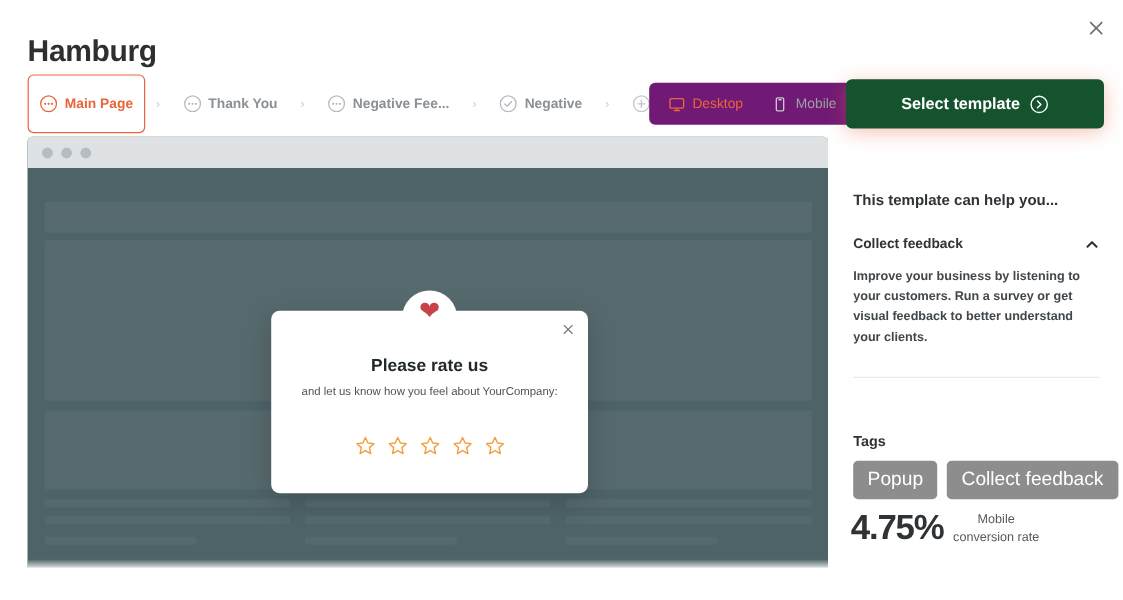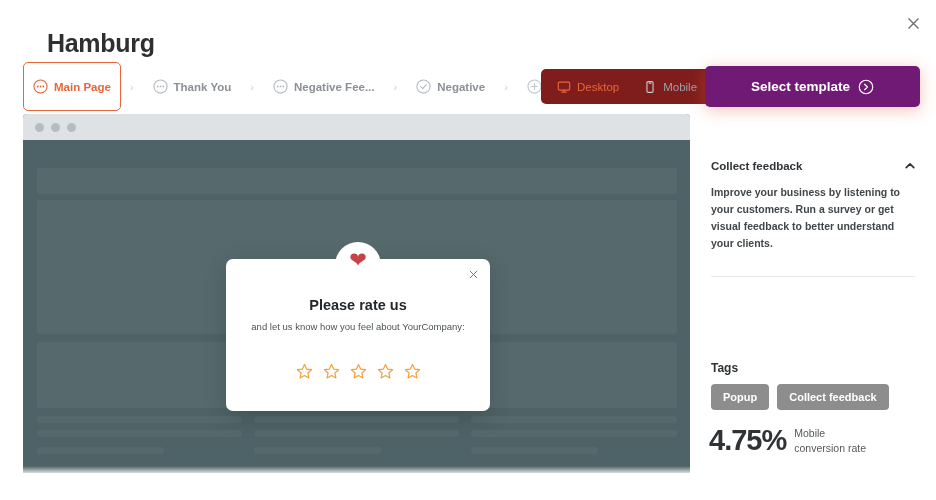--- a/index.html
+++ b/index.html
@@ -18,21 +18,20 @@
     display: flex; align-items: center; justify-content: center;
     color: #6f6f6f; cursor: pointer;
   }
   .win-close svg { display: block; }
 
   
   .page-title {
     position: absolute; left: 23px; top: 29px;
     font-size: 25px; font-weight: bold; color: #2f2f2f;
     letter-spacing: -0.3px;
-    margin-left: 24px;
   }
 
   
   .crumbs {
     position: absolute; left: 23px; top: 70px;
     display: flex; align-items: center; height: 33px;
   }
   .crumb {
     display: flex; align-items: center; gap: 6px;
     height: 49px; padding: 0 9px;
@@ -47,36 +46,36 @@
   .crumb .ci { width: 15px; height: 15px; display: block; flex: 0 0 15px; }
   .sep {
     font-size: 11px; color: #c9ced3; padding: 0 9px; user-select: none;
   }
 
   
   .devices {
     position: absolute; left: 541px; top: 69px;
     display: flex; align-items: center; gap: 4px;
     height: 35px; padding: 0 6px;
-    background: #7f1d1d; border-radius: 5px;
+    background: #701a75; border-radius: 5px;
   }
   .dev {
     display: flex; align-items: center; gap: 6px;
     padding: 0 10px; height: 27px;
     font-size: 11.5px; color: #9ba0a5; cursor: pointer;
     border-radius: 4px;
   }
   .dev.active { color: #e8663a; }
   .dev svg { display: block; }
 
   
   .select-btn {
     position: absolute; left: 705px; top: 66px;
     width: 215px; height: 41px;
-    background: #701a75; color: #fff;
+    background: #14532d; color: #fff;
     border: none; border-radius: 5px;
     font-family: inherit; font-size: 13.5px; font-weight: bold;
     display: flex; align-items: center; justify-content: center; gap: 8px;
     cursor: pointer;
     box-shadow: 0 3px 16px rgba(226,98,58,0.38);
   }
   .select-btn svg { display: block; }
 
   
   .preview {
@@ -161,26 +160,26 @@
   .tags-h {
     position: absolute; left: 711px; top: 361px;
     font-size: 12px; font-weight: bold; color: #2f3336;
   }
   .tags {
     position: absolute; left: 711px; top: 384px;
     display: flex; gap: 8px;
   }
   .tag {
     background: #8d8d8d; color: #fff;
-    font-size: 11px; padding: 7px 12px; border-radius: 4px;
-    cursor: pointer; white-space: nowrap; font-weight: bold;
+    font-size: 16px; padding: 7px 12px; border-radius: 4px;
+    cursor: pointer; white-space: nowrap;
   }
   .stat {
     position: absolute; left: 709px; top: 424px;
-    display: flex; align-items: center; gap: 8px;
+    display: flex; align-items: center; gap: 8px; text-align: center;
   }
   .stat-num {
     font-size: 29px; font-weight: bold; color: #2f3336; letter-spacing: -1px;
   }
   .stat-lbl { font-size: 10.5px; color: #55595c; line-height: 1.35; }
 </style>
 </head>
 <body>
 
 <div id="app">
@@ -358,20 +357,21 @@
               <path d="M10 1.8 L12.5 7.2 L18.3 7.9 L14 11.8 L15.2 17.6 L10 14.7 L4.8 17.6 L6 11.8 L1.7 7.9 L7.5 7.2 Z"></path>
             </svg>
           </span>
         </div>
       </div>
     </div>
   </div>
   <div class="preview-fade"></div>
 
   <div class="side">
+    <div class="side-h">This template can help you...</div>
 
     <div class="acc-row">
       <span class="acc-title">Collect feedback</span>
       <span class="acc-chev">
         <svg width="12" height="12" viewBox="0 0 12 12" fill="none" stroke="currentColor" stroke-width="1.7" stroke-linecap="round" stroke-linejoin="round">
           <path d="M2.2 7.6 L6 3.8 L9.8 7.6"></path>
         </svg>
       </span>
     </div>
 

